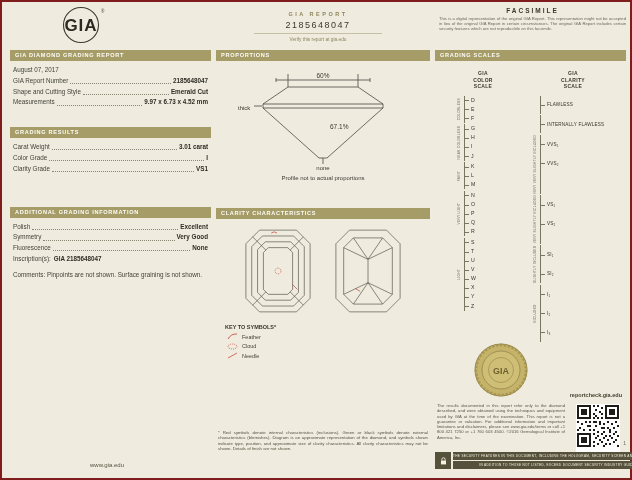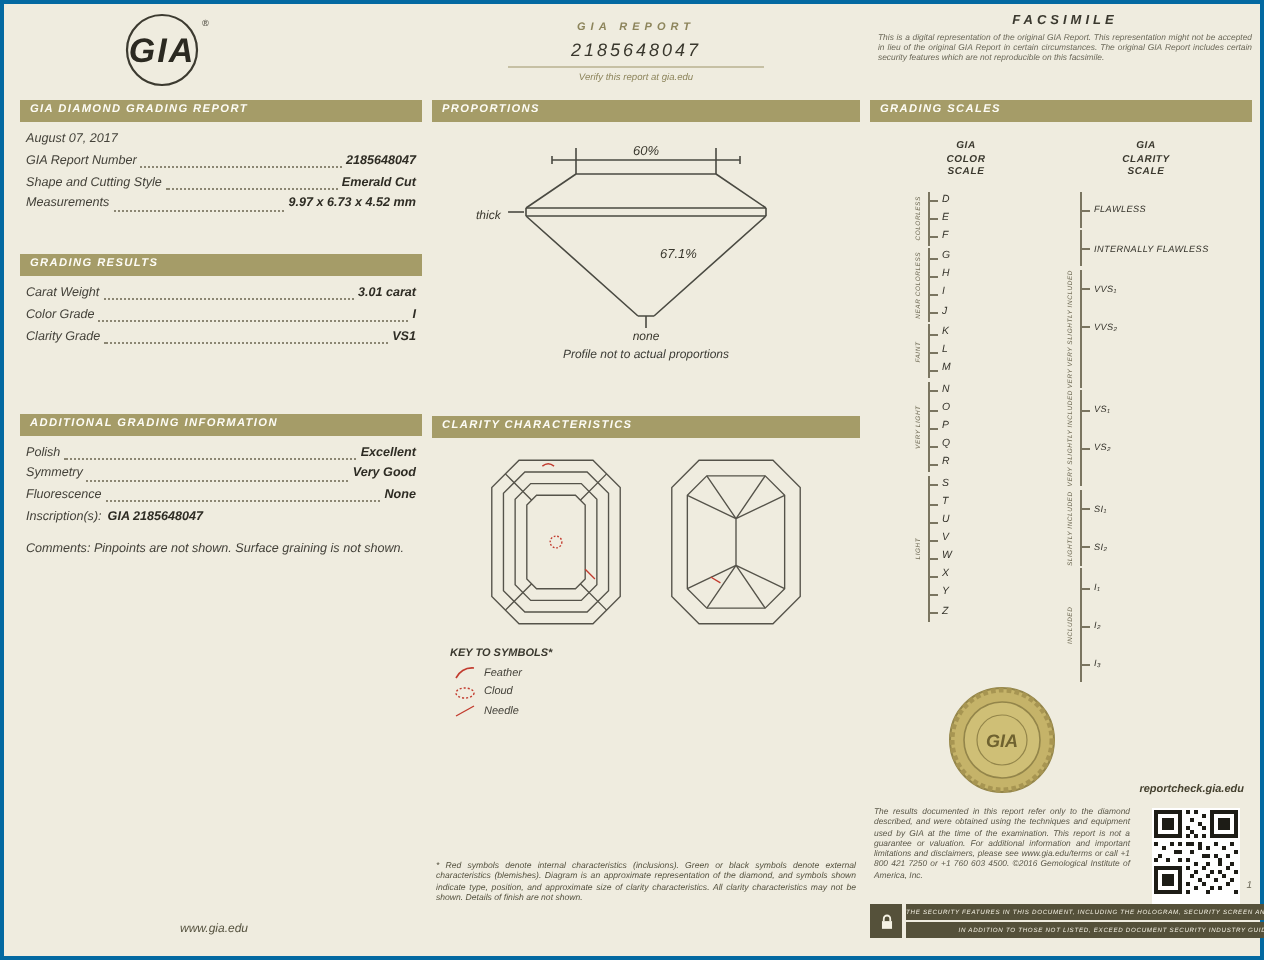--- a/index.html
+++ b/index.html
@@ -1,18 +1,18 @@
 <!DOCTYPE html>
 <html><head>
 <meta charset="utf-8">
 <style>
   * { margin:0; padding:0; box-sizing:border-box; }
   html,body { width:632px; height:480px; }
   body { font-family:"Liberation Sans",sans-serif; background:#e6e2d4; position:relative; overflow:hidden; }
-  .page { position:absolute; inset:0; background:#efecdf; border:2px solid #0369a1;font-style:italic; }
+  .page { position:absolute; inset:0; background:#efecdf; border:2px solid #7f1d1d; }
   svg text { font-family:"Liberation Sans",sans-serif; }
 
   
   .logo { position:absolute; left:50px; top:2px; }
   .hdr-center { position:absolute; left:236px; top:9px; width:160px; text-align:center; }
   .hdr-report-label { font-size:5.5px; font-weight:bold; letter-spacing:2.5px; color:#8d855c; }
   .hdr-report-number { font-size:9px; letter-spacing:1.5px; color:#3a382e; margin-top:3px; }
   .hdr-divider { height:1px; background:#c6c0a4; width:128px; margin:3px auto; }
   .hdr-verify { font-size:4.8px; color:#8d855c; }
   .facsimile { position:absolute; left:437px; top:5px; width:187px; }

